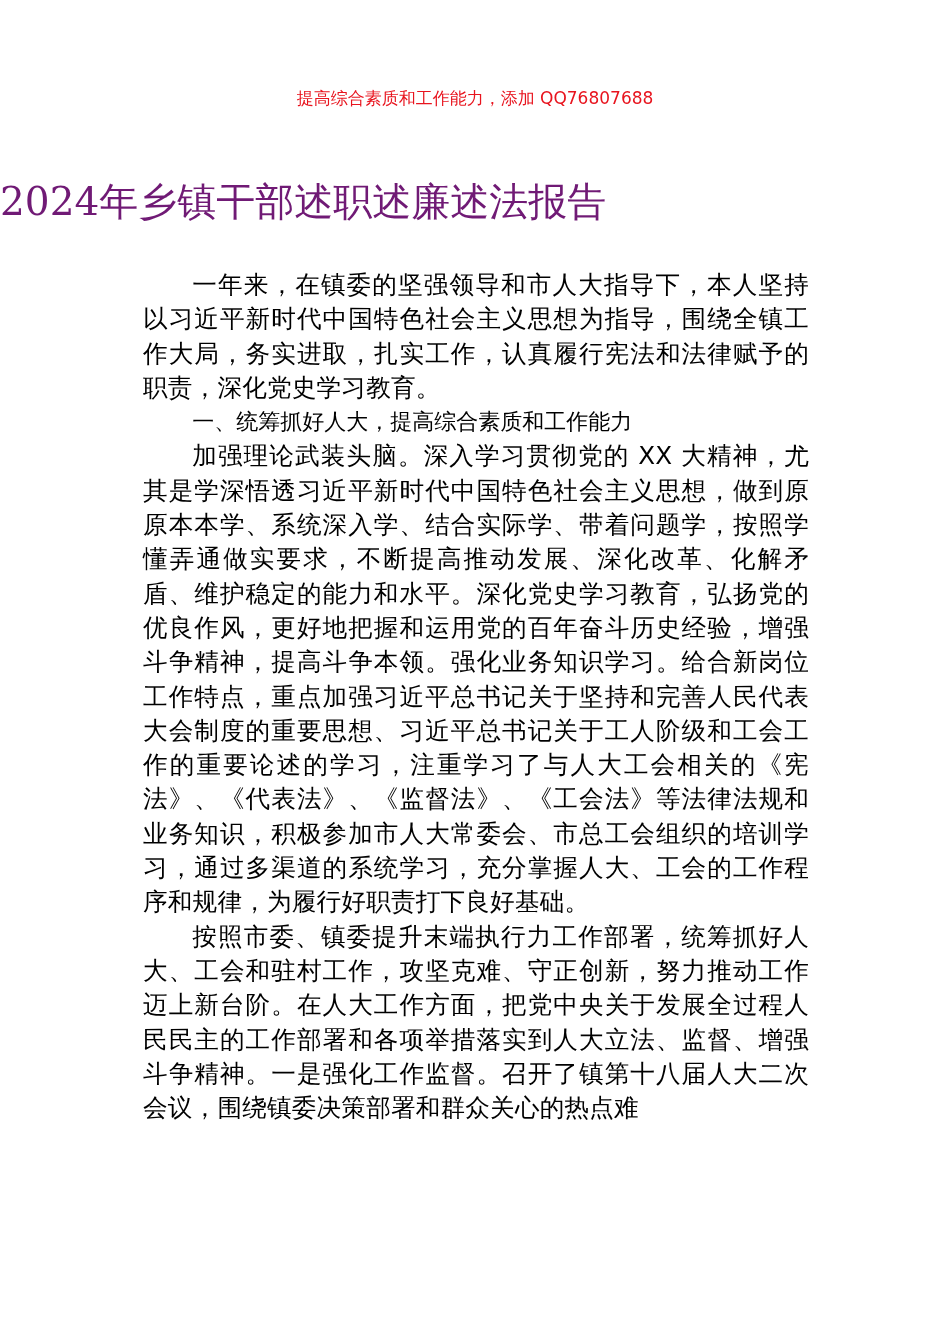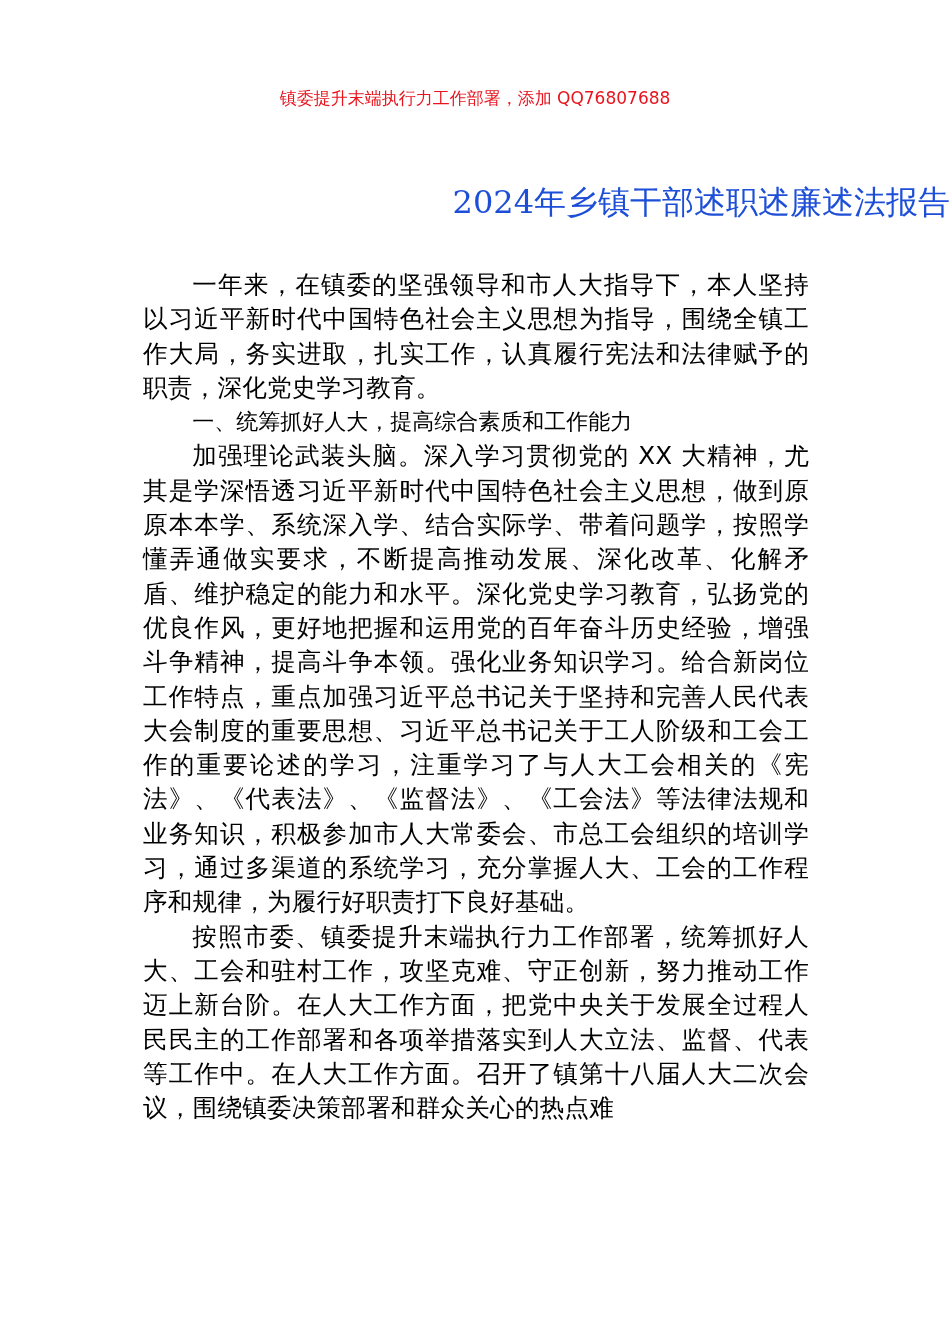--- a/index.html
+++ b/index.html
@@ -24,24 +24,24 @@
       font-size: 17px;
       line-height: 24px;
       color: #e8141e;
       font-family: "DejaVu Sans", "Liberation Sans", sans-serif;
     }
     .doc-title {
       position: absolute;
       top: 180px;
       left: 0;
       width: 950px;
-      text-align: right;
-      font-size: 32px;
+      text-align: left;
+      font-size: 39px;
       line-height: 44px;
-      color: #1d4ed8;
+      color: #701a75;
       font-family: "DejaVu Serif", "Liberation Serif", serif;
       letter-spacing: 0px;
     }
     .body-text {
       position: absolute;
       top: 268px;
       left: 143px;
       width: 666px;
     }
     .para {
@@ -59,22 +59,22 @@
       margin: 0;
       font-size: 22px;
       line-height: 34.3px;
       text-indent: 2.24em;
       font-family: "DejaVu Sans", "Liberation Sans", sans-serif;
     }
   </style>
 </head>
 <body>
 
-<div class="header-note">镇委提升末端执行力工作部署，添加 QQ76807688</div>
+<div class="header-note">提高综合素质和工作能力，添加 QQ76807688</div>
 
 <h1 class="doc-title" style="margin:0;font-weight:normal;">2024年乡镇干部述职述廉述法报告</h1>
 
 <div class="body-text">
   <p class="para">一年来，在镇委的坚强领导和市人大指导下，本人坚持以习近平新时代中国特色社会主义思想为指导，围绕全镇工作大局，务实进取，扎实工作，认真履行宪法和法律赋予的职责，深化党史学习教育。</p>
   <p class="heading">一、统筹抓好人大，提高综合素质和工作能力</p>
   <p class="para">加强理论武装头脑。深入学习贯彻党的 XX 大精神，尤其是学深悟透习近平新时代中国特色社会主义思想，做到原原本本学、系统深入学、结合实际学、带着问题学，按照学懂弄通做实要求，不断提高推动发展、深化改革、化解矛盾、维护稳定的能力和水平。深化党史学习教育，弘扬党的优良作风，更好地把握和运用党的百年奋斗历史经验，增强斗争精神，提高斗争本领。强化业务知识学习。给合新岗位工作特点，重点加强习近平总书记关于坚持和完善人民代表大会制度的重要思想、习近平总书记关于工人阶级和工会工作的重要论述的学习，注重学习了与人大工会相关的《宪法》、《代表法》、《监督法》、《工会法》等法律法规和业务知识，积极参加市人大常委会、市总工会组织的培训学习，通过多渠道的系统学习，充分掌握人大、工会的工作程序和规律，为履行好职责打下良好基础。</p>
-  <p class="para">按照市委、镇委提升末端执行力工作部署，统筹抓好人大、工会和驻村工作，攻坚克难、守正创新，努力推动工作迈上新台阶。在人大工作方面，把党中央关于发展全过程人民民主的工作部署和各项举措落实到人大立法、监督、代表等工作中。在人大工作方面。召开了镇第十八届人大二次会议，围绕镇委决策部署和群众关心的热点难</p>
+  <p class="para">按照市委、镇委提升末端执行力工作部署，统筹抓好人大、工会和驻村工作，攻坚克难、守正创新，努力推动工作迈上新台阶。在人大工作方面，把党中央关于发展全过程人民民主的工作部署和各项举措落实到人大立法、监督、增强斗争精神。一是强化工作监督。召开了镇第十八届人大二次会议，围绕镇委决策部署和群众关心的热点难</p>
 </div>
 
 </body></html>

